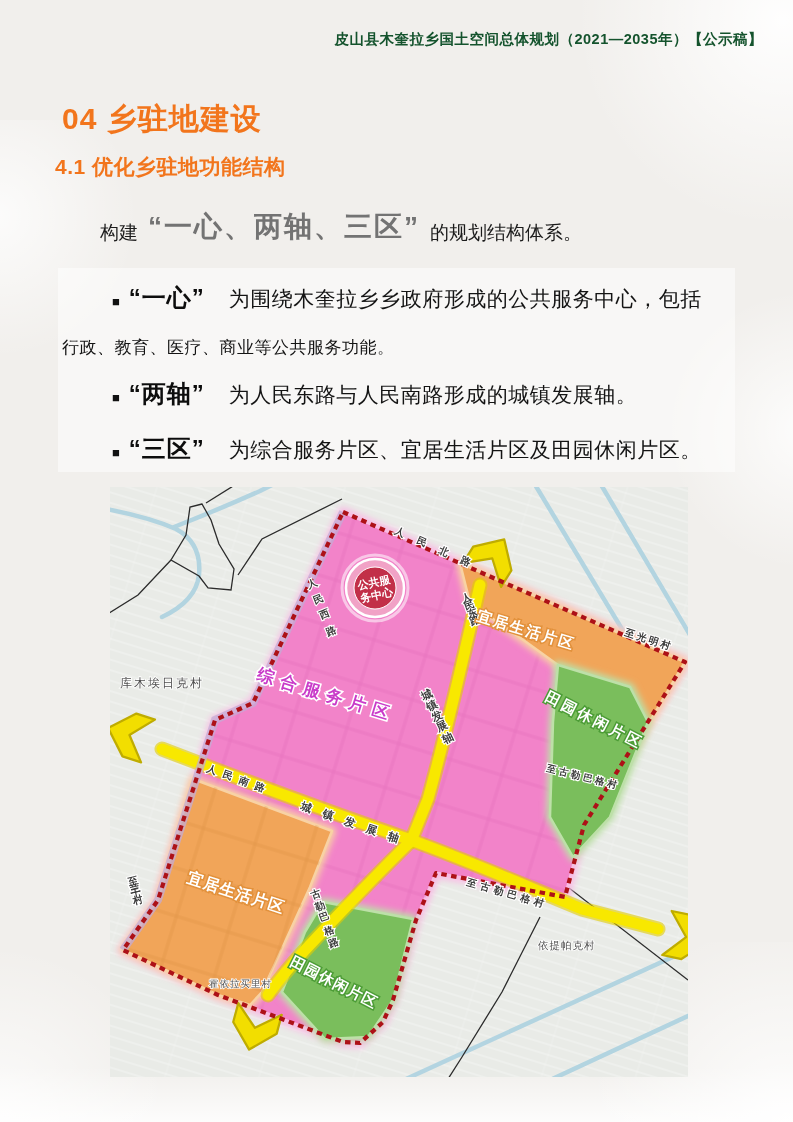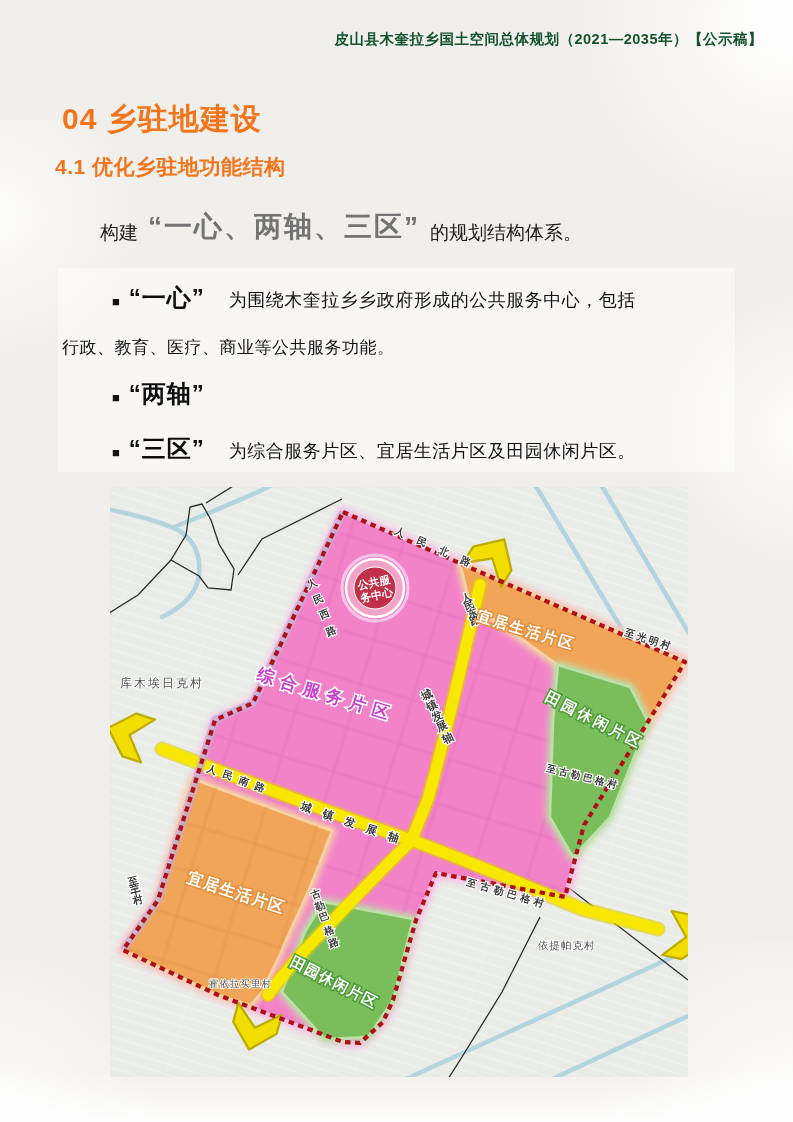--- a/index.html
+++ b/index.html
@@ -14,21 +14,21 @@
   .doc-header{position:absolute;top:30px;right:30px;font-size:14.5px;font-weight:bold;color:#14532d;letter-spacing:.5px}
   .h1{position:absolute;left:62px;top:99px;font-size:30px;font-weight:bold;color:#F2751C;letter-spacing:1px}
   .h2{position:absolute;left:55px;top:153px;font-size:21px;font-weight:bold;color:#F2751C;letter-spacing:.5px}
   .intro{position:absolute;left:100px;top:208px;display:flex;align-items:flex-end;gap:10px;white-space:nowrap}
   .intro .pre,.intro .suf{font-size:19px;color:#1b1b1b}
   .intro .hl{font-size:28px;font-weight:bold;color:#737373;letter-spacing:2px}
   .panel{position:absolute;left:58px;top:268px;width:677px;height:204px;background:rgba(255,255,255,.5)}
   .bullet{position:absolute;display:flex;align-items:baseline;white-space:nowrap}
   .bullet .mk{font-size:13px;color:#111;margin-right:9px}
   .bullet .term{font-size:24px;font-weight:bold;color:#0d0d0d;letter-spacing:1px;margin-right:24px}
-  .bullet .bt{font-size:18px;color:#141414;letter-spacing:.5px}
+  .bullet .bt{font-size:21px;color:#141414;letter-spacing:.5px}
   .b1{left:54px;top:14px}
   .b1b{position:absolute;left:4px;top:68px;font-size:17px;color:#141414;letter-spacing:.5px;white-space:nowrap}
   .b2{left:54px;top:110px}
   .b3{left:54px;top:165px}
   .mapwrap{position:absolute;left:110px;top:487px;width:578px;height:590px}
   svg text{font-family:"Liberation Sans",sans-serif}
   .rd{font-size:10px;font-weight:bold;fill:#3d3d3d;stroke:#ffffff;stroke-width:2.2px;paint-order:stroke}
   .vert{writing-mode:vertical-rl;text-orientation:upright}
   .vil{fill:#4f4f4f;stroke:#ffffff;stroke-width:1.6px;paint-order:stroke}
   .zl{font-weight:bold;paint-order:stroke;stroke-width:3px;letter-spacing:2px}
@@ -60,20 +60,21 @@
 <div class="panel">
   <div class="bullet b1">
     <span class="mk">■</span>
     <span class="term">“一心”</span>
     <span class="bt">为围绕木奎拉乡乡政府形成的公共服务中心，包括</span>
   </div>
   <div class="b1b">行政、教育、医疗、商业等公共服务功能。</div>
   <div class="bullet b2">
     <span class="mk">■</span>
     <span class="term">“两轴”</span>
+    <span class="bt">为人民东路与人民南路形成的城镇发展轴。</span>
   </div>
   <div class="bullet b3">
     <span class="mk">■</span>
     <span class="term">“三区”</span>
     <span class="bt">为综合服务片区、宜居生活片区及田园休闲片区。</span>
   </div>
 </div>
 
 <div class="mapwrap">
 <svg viewBox="0 0 578 590" width="578" height="590">

